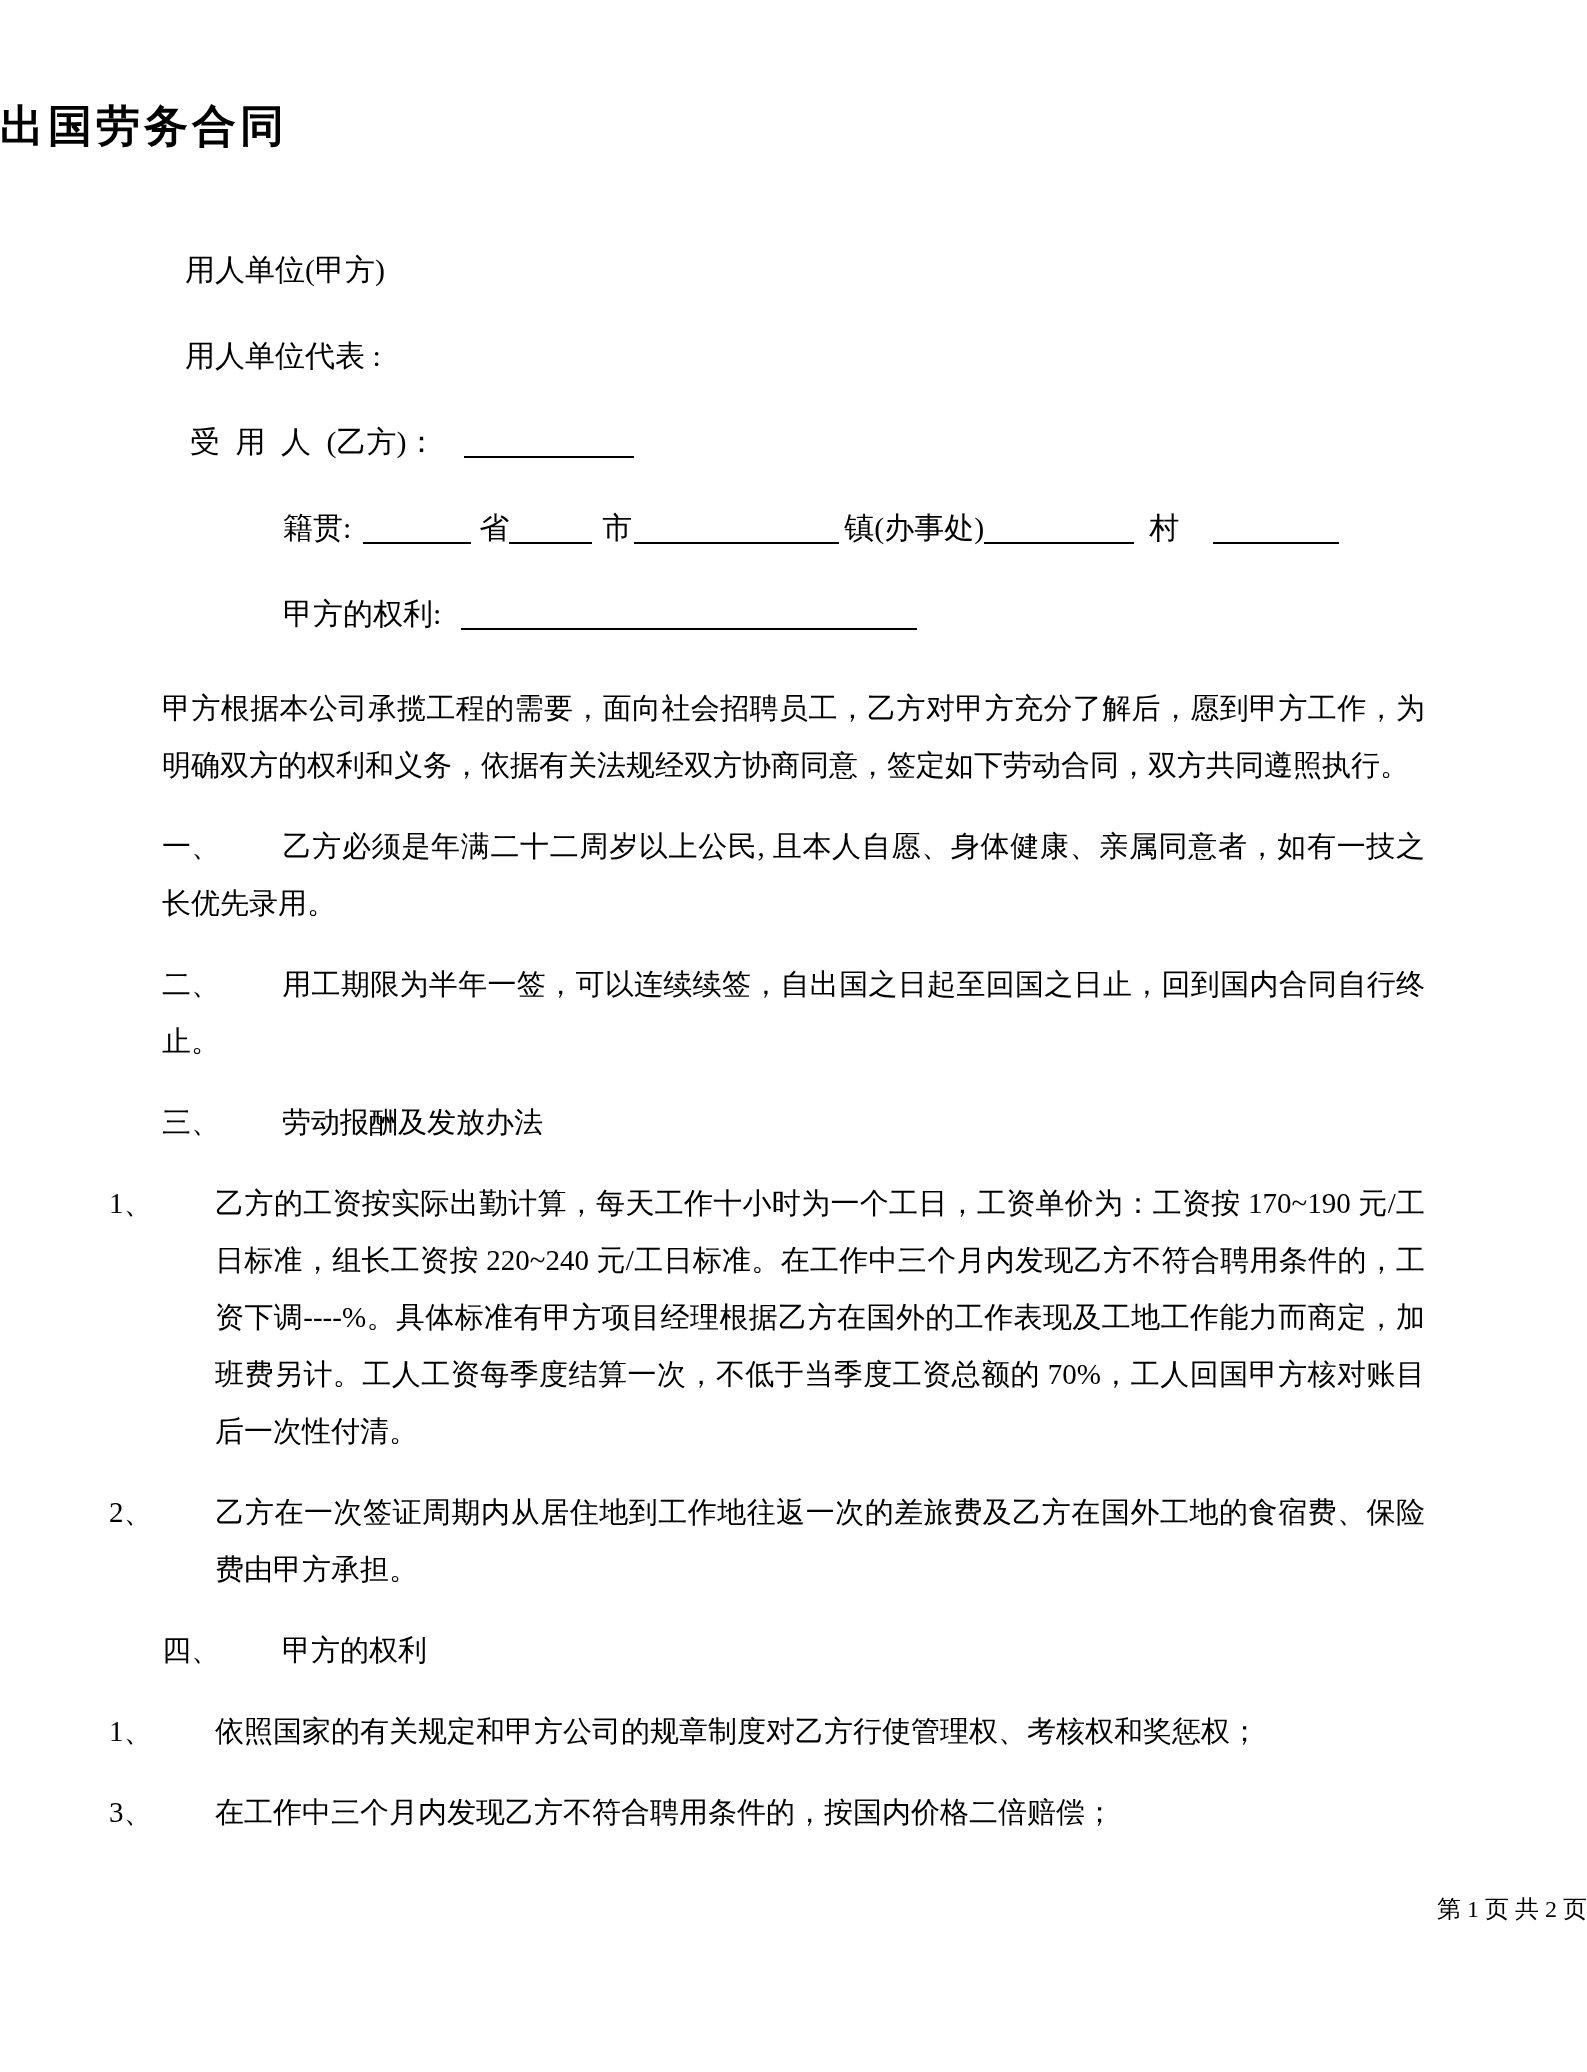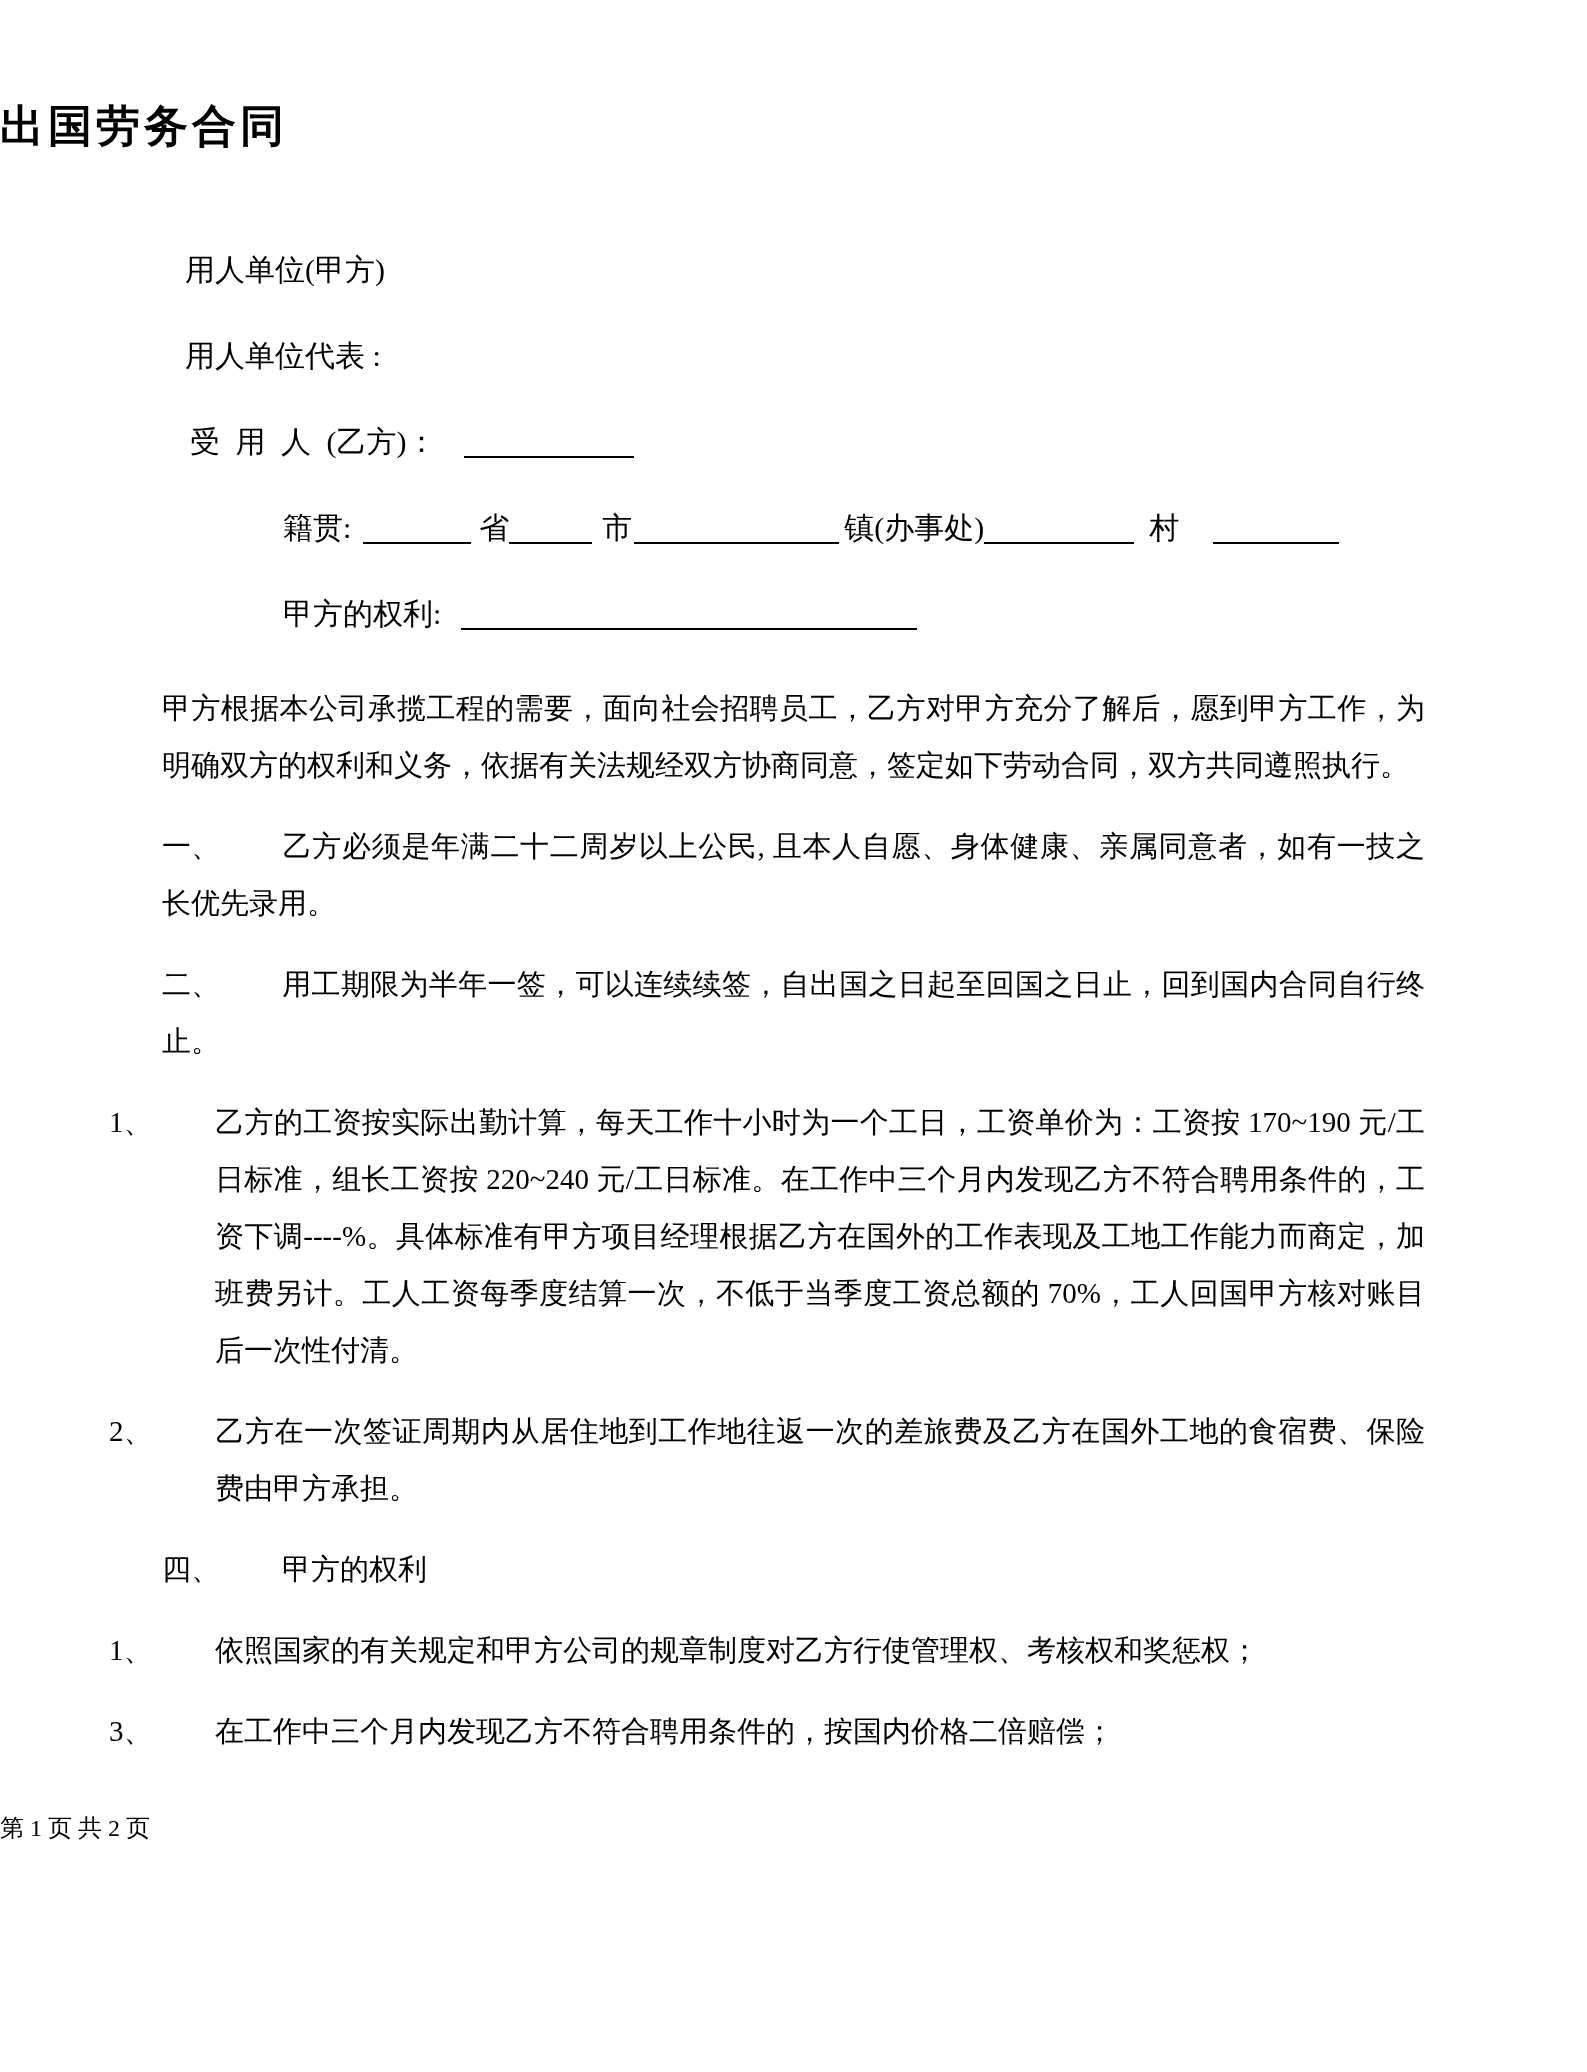--- a/index.html
+++ b/index.html
@@ -75,21 +75,21 @@
     display: inline-block;
     width: 53px;
   }
   .hang {
     padding-left: 53px;
     text-indent: -53px;
   }
   
   .footer {
     margin-top: 53px;
-    text-align: left;
+    text-align: right;
     font-size: 24px;
     line-height: 30px;
   }
 </style>
 </head>
 <body>
 
 <div class="page">
 
   <h1 class="title">出国劳务合同</h1>
@@ -115,20 +115,21 @@
   </div>
 
   <div class="content">
 
     <p class="para">甲方根据本公司承揽工程的需要，面向社会招聘员工，乙方对甲方充分了解后，愿到甲方工作，为明确双方的权利和义务，依据有关法规经双方协商同意，签定如下劳动合同，双方共同遵照执行。</p>
 
     <p class="para"><span class="sec-label">一、</span><span>乙方必须是年满二十二周岁以上公民, 且本人自愿、身体健康、亲属同意者，如有一技之长优先录用。</span></p>
 
     <p class="para"><span class="sec-label">二、</span><span>用工期限为半年一签，可以连续续签，自出国之日起至回国之日止，回到国内合同自行终止。</span></p>
 
+    <p class="para"><span class="sec-label">三、</span><span>劳动报酬及发放办法</span></p>
 
     <p class="para hang"><span class="num-label">1、</span><span>乙方的工资按实际出勤计算，每天工作十小时为一个工日，工资单价为：工资按 170~190 元/工日标准，组长工资按 220~240 元/工日标准。在工作中三个月内发现乙方不符合聘用条件的，工资下调----%。具体标准有甲方项目经理根据乙方在国外的工作表现及工地工作能力而商定，加班费另计。工人工资每季度结算一次，不低于当季度工资总额的 70%，工人回国甲方核对账目后一次性付清。</span></p>
 
     <p class="para hang"><span class="num-label">2、</span><span>乙方在一次签证周期内从居住地到工作地往返一次的差旅费及乙方在国外工地的食宿费、保险费由甲方承担。</span></p>
 
     <p class="para"><span class="sec-label">四、</span><span>甲方的权利</span></p>
 
     <p class="para hang"><span class="num-label">1、</span><span>依照国家的有关规定和甲方公司的规章制度对乙方行使管理权、考核权和奖惩权；</span></p>
 
 

